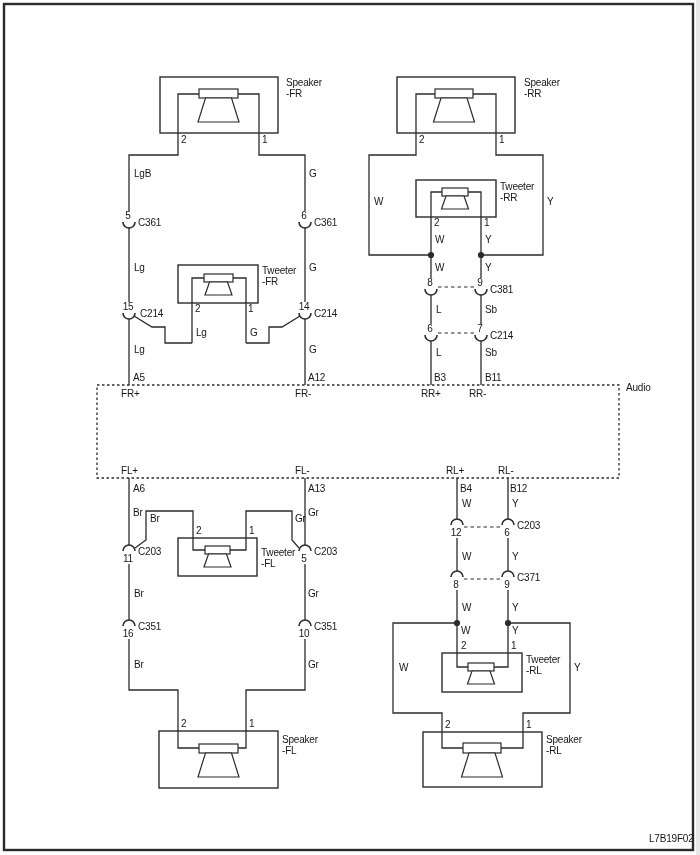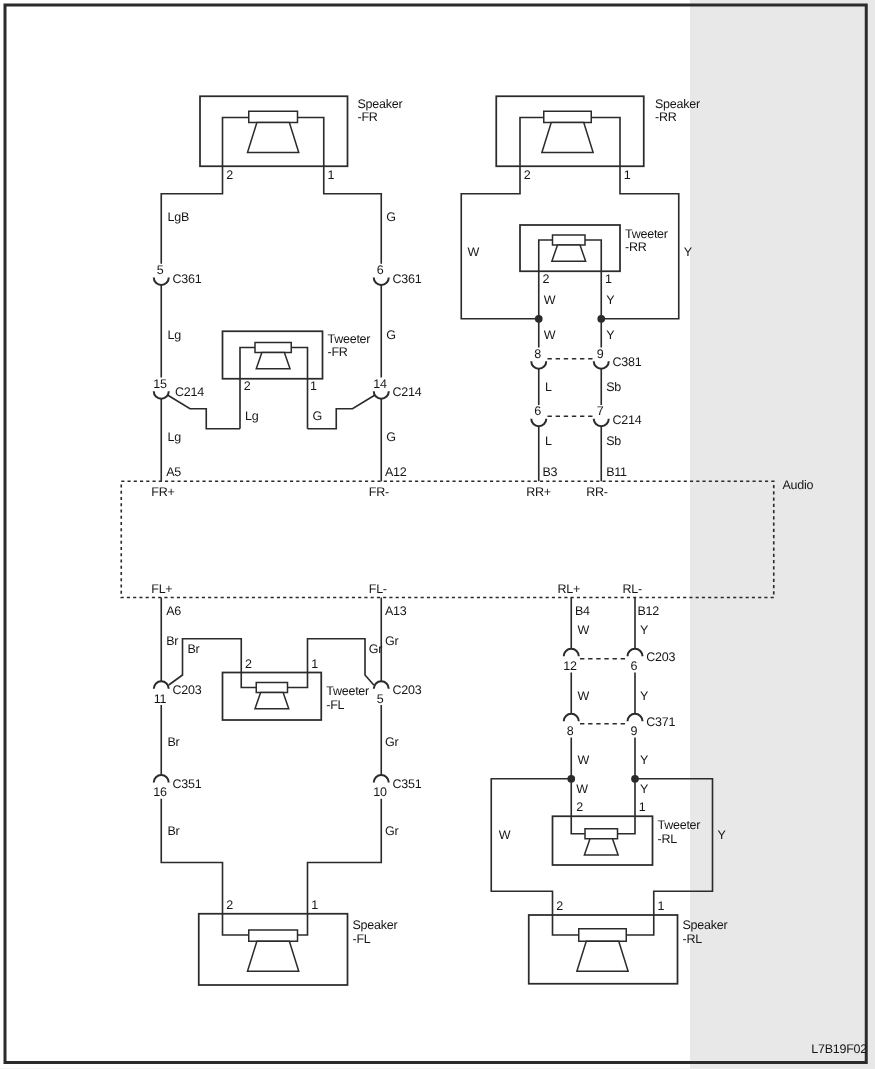--- a/index.html
+++ b/index.html
@@ -1,18 +1,18 @@
 <!DOCTYPE html>
 <html><head>
 <meta charset="utf-8">
 <style>
   html,body{margin:0;padding:0;background:#e8e8e8;}
   .page{
     position:relative;
-    width:552px;height:855px;
+    width:696px;height:855px;
     background:#ffffff;
     font-family:"Liberation Sans", sans-serif;
   }
   svg text{
     font-family:"Liberation Sans", sans-serif;
     font-size:10px;
     fill:#161616;
     letter-spacing:-0.2px;
   }
 </style>

